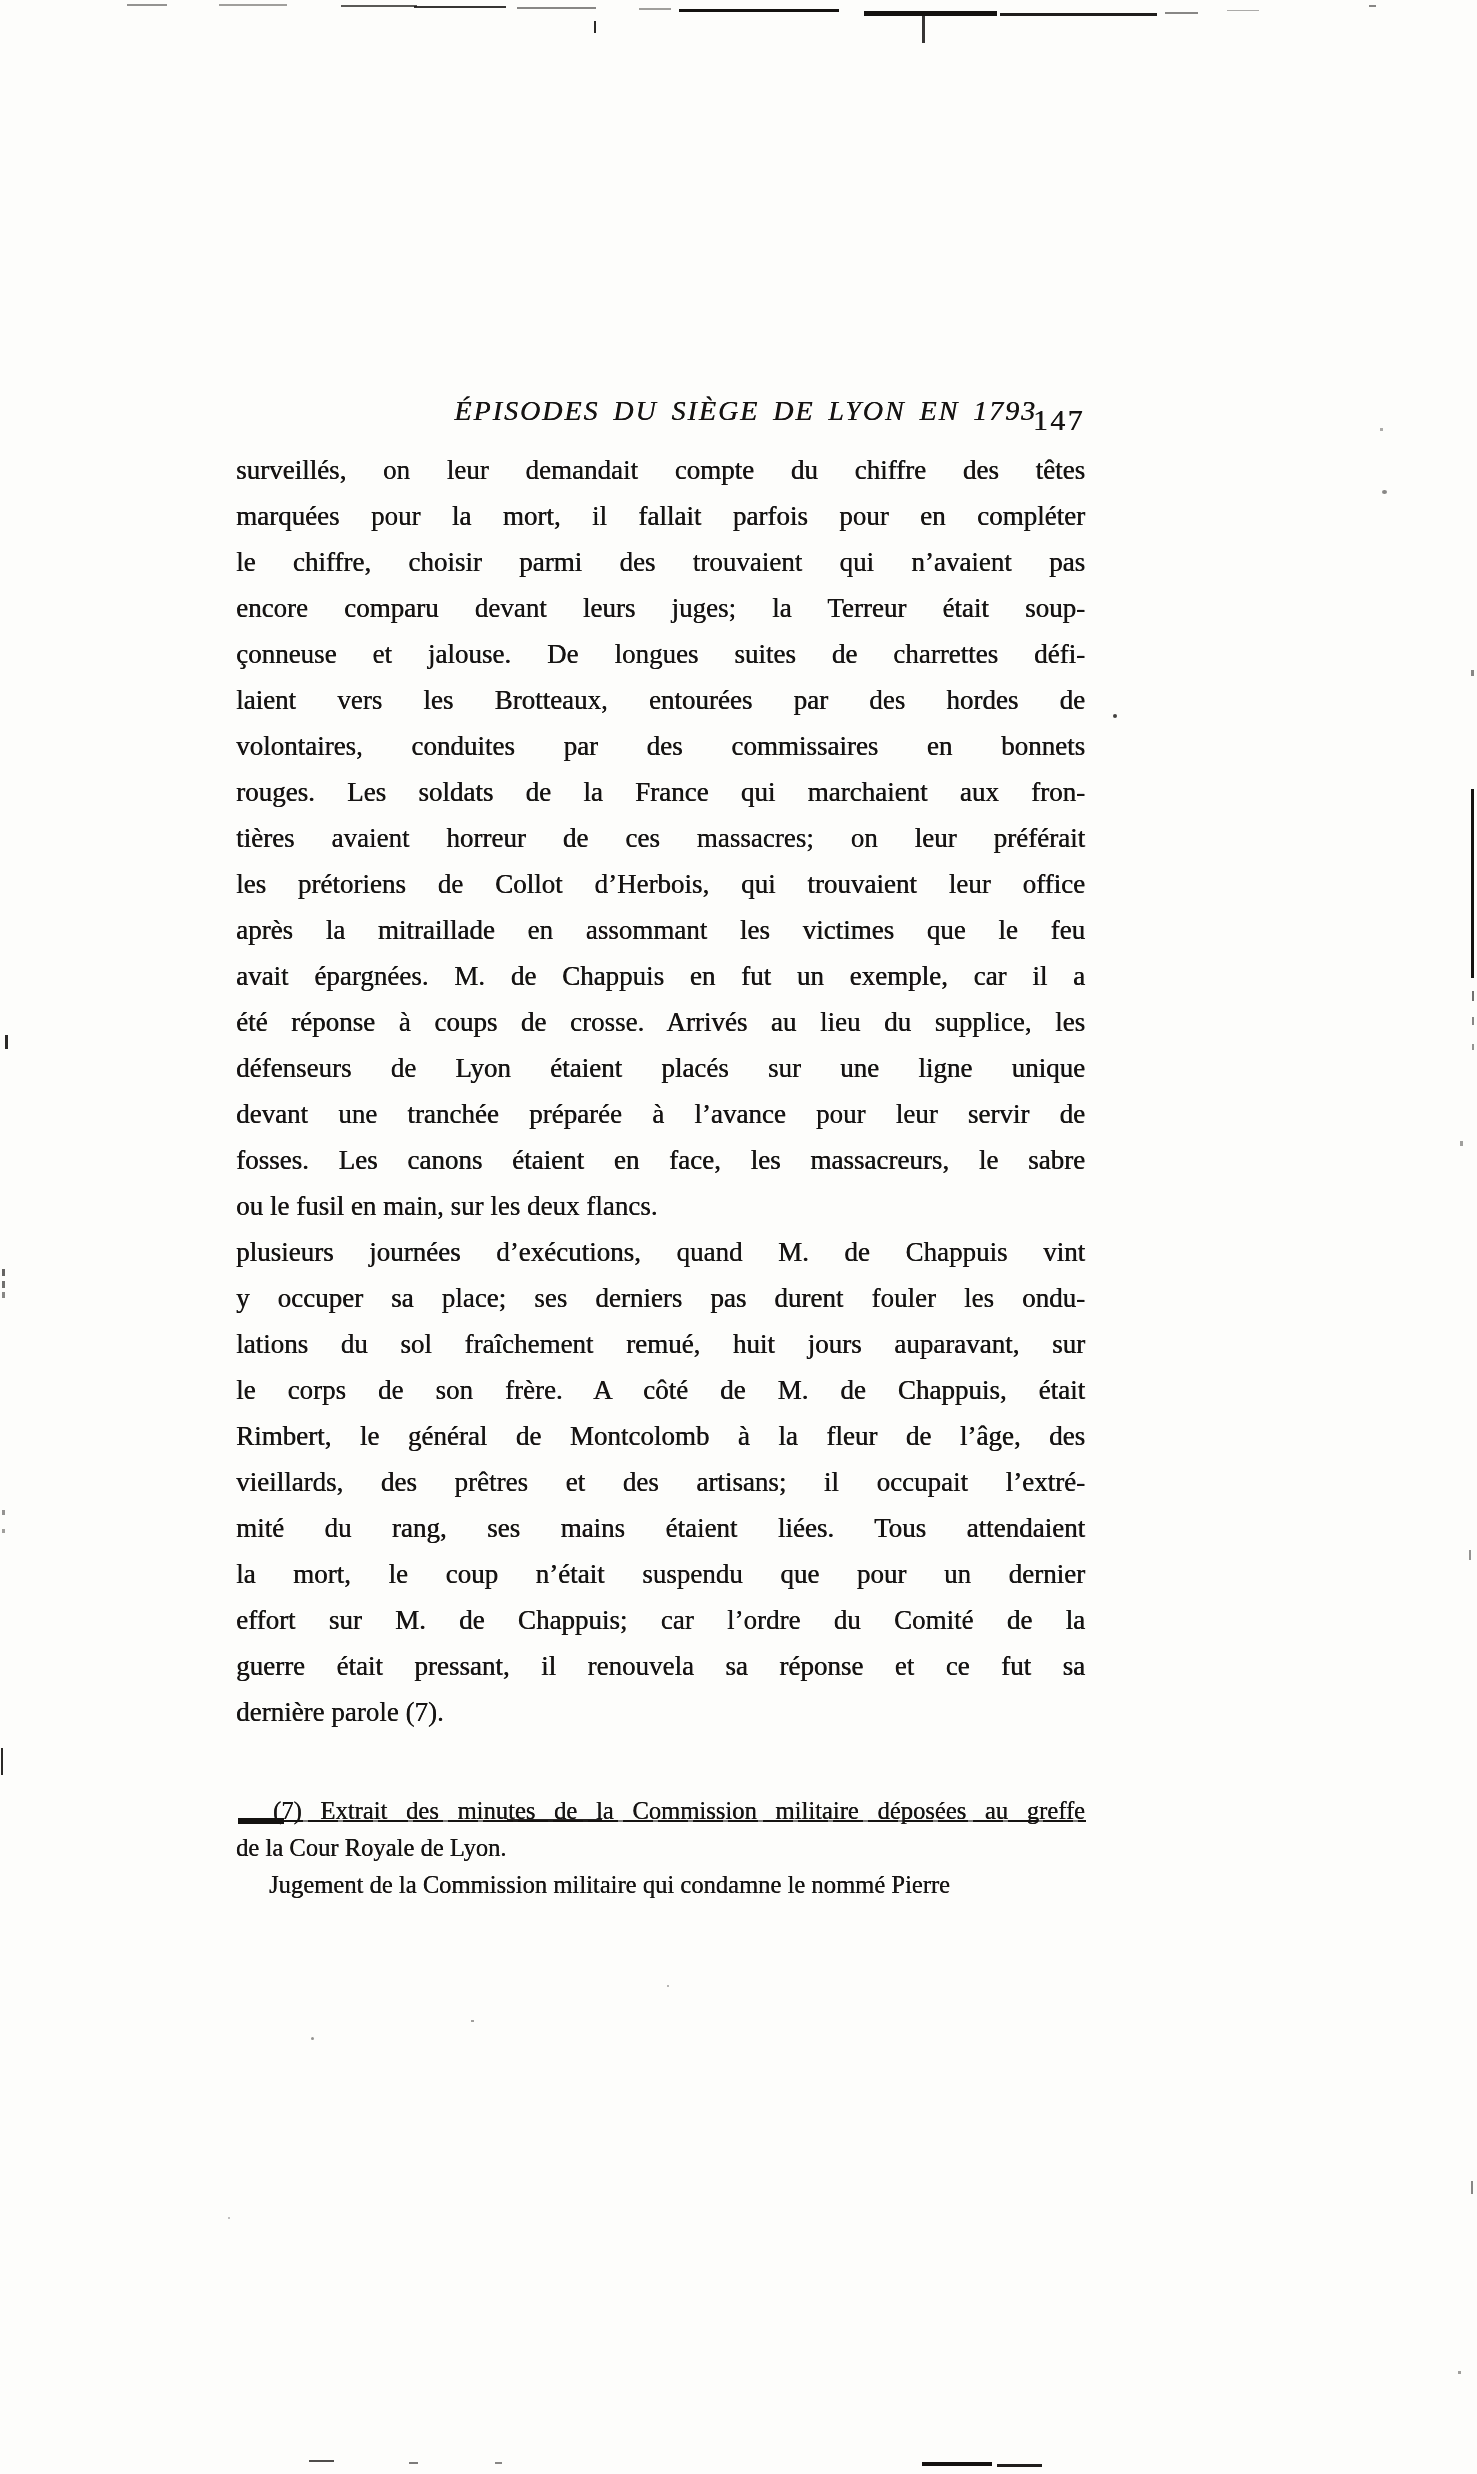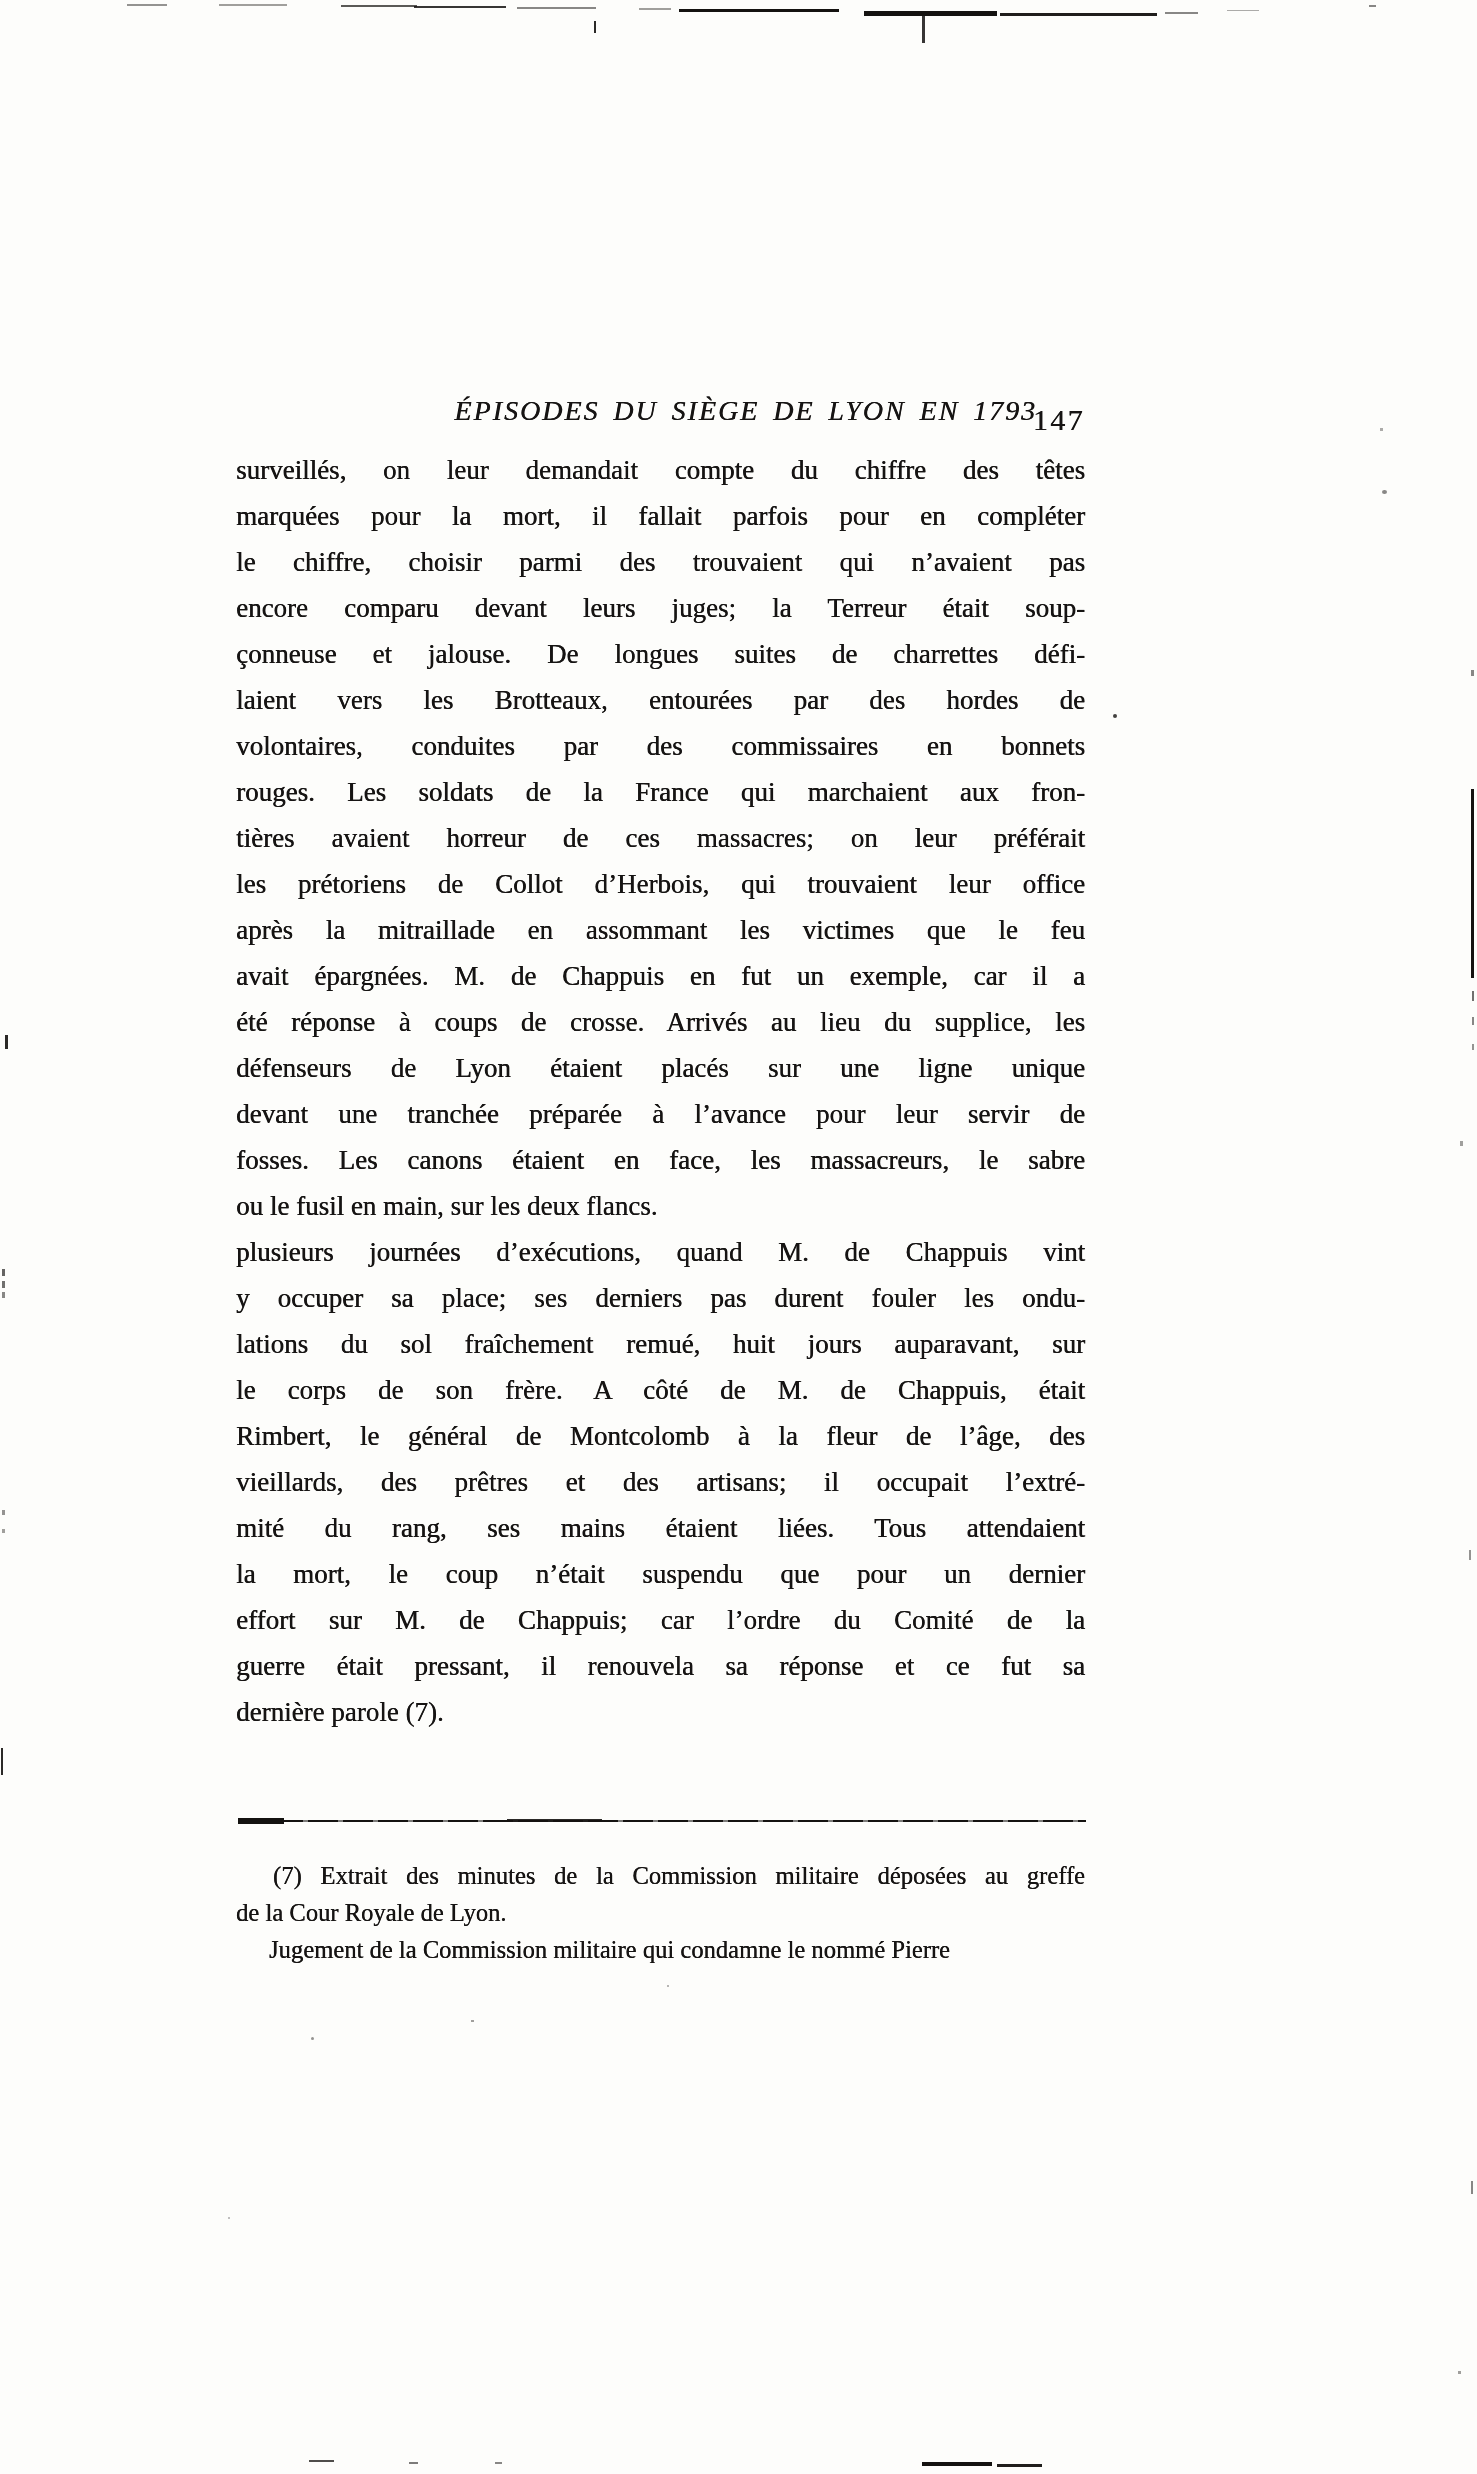--- a/index.html
+++ b/index.html
@@ -59,21 +59,21 @@
   .footnote-rule-cap {
     position: absolute; left: 238px; top: 1818px; width: 46px; height: 5.5px;
     background: #141210;
   }
   .footnote-rule-mid {
     position: absolute; left: 507px; top: 1819px; width: 95px; height: 3.2px;
     background: #141210; opacity: 0.9;
   }
   .footnote {
     position: absolute;
-    left: 236px; top: 1857px; width: 849px;
+    left: 236px; top: 1792px; width: 849px;
     font-size: 24.6px;
     line-height: 37px;
     text-shadow: 0.3px 0 0 currentColor;
   }
   .fnline {
     height: 37px;
     white-space: nowrap;
     text-align: justify;
     text-align-last: justify;
   }

